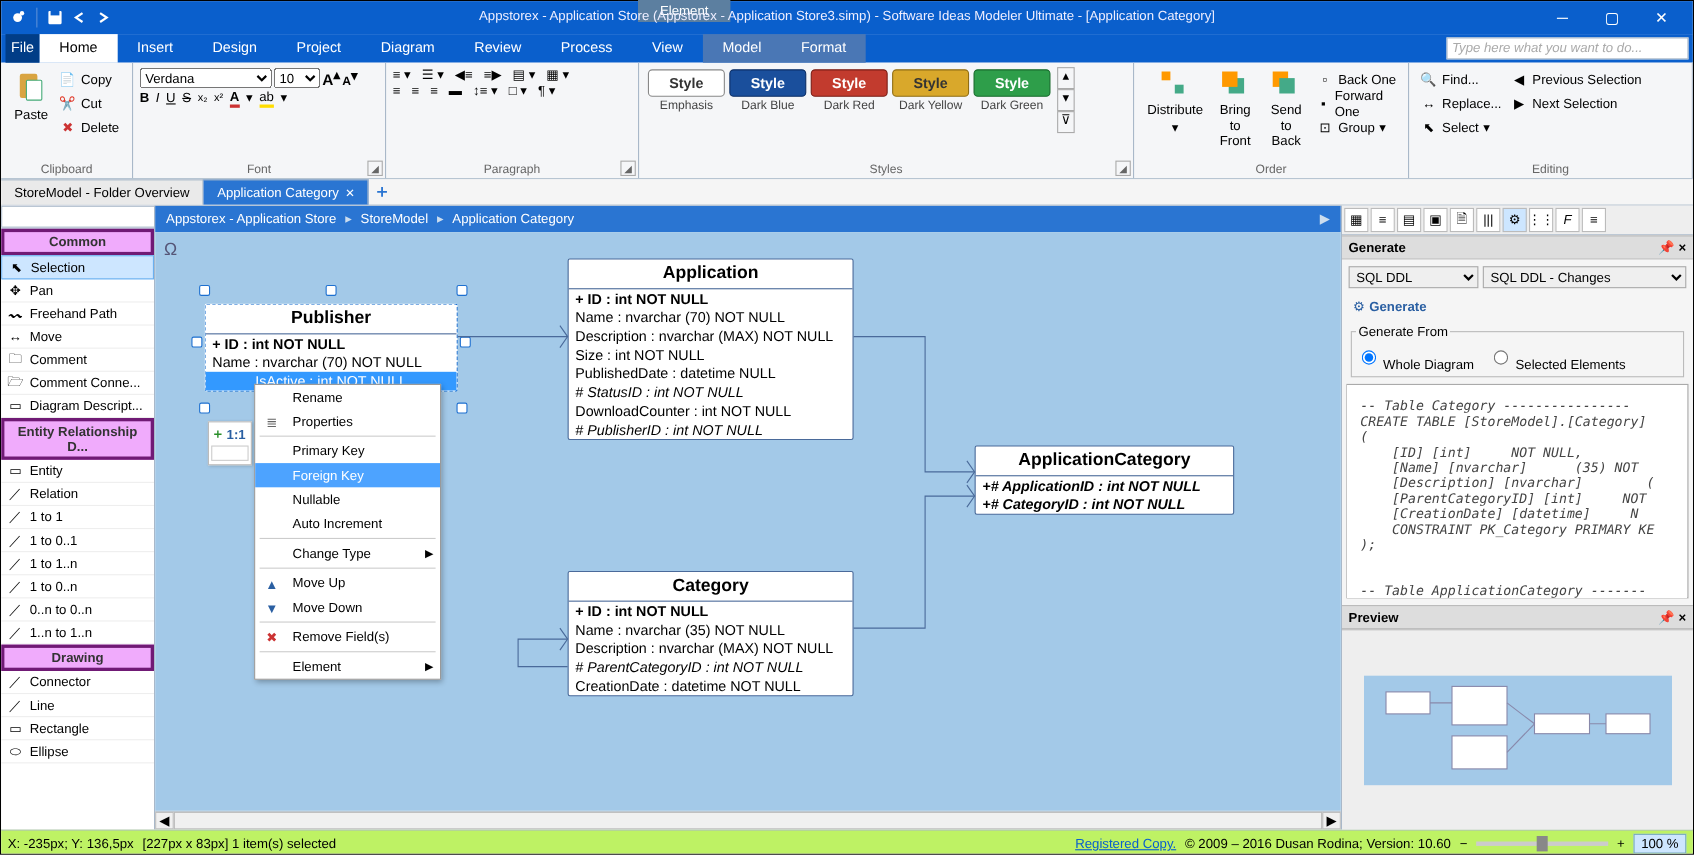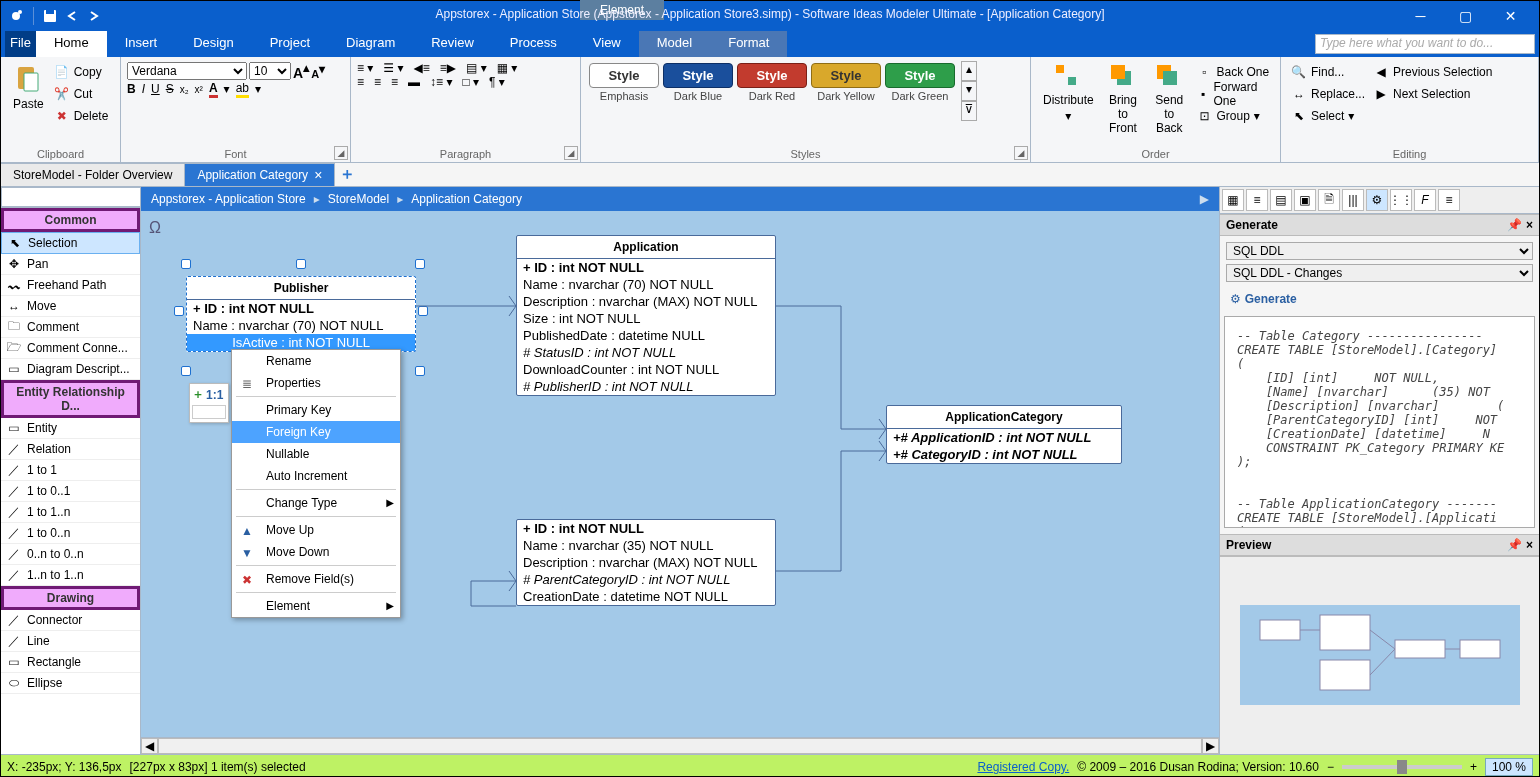--- a/index.html
+++ b/index.html
@@ -66,21 +66,21 @@
   .breadcrumb { background:#2a75d2; color:#fff; height:24px; display:flex; align-items:center; padding:0 10px; gap:8px;}
   .breadcrumb .sep2 { color:#cde; }
   .canvas { flex:1; background:var(--canvas); position:relative; overflow:hidden;}
   .hscroll { height:17px; background:#eee; border-top:1px solid var(--border); display:flex;}
   .hscroll .arrow { width:17px; border:1px solid #bbb; background:#f0f0f0; display:flex;align-items:center;justify-content:center;}
   .hscroll .track { flex:1; background:#f0f0f0; border:1px solid #bbb;}
 
   
   .entity { position:absolute; background:#fff; border:1px solid #4a6a9a; border-radius:2px;}
   .entity.sel { border:1.5px dashed #1e70d0; }
-  .entity .head { text-align:center; font-weight:bold; padding:4px; border-bottom:1px solid #4a6a9a; font-size:12px;}
+  .entity .head { text-align:center; font-weight:bold; padding:4px; border-bottom:1px solid #4a6a9a; font-size:16px;}
   .entity .row { padding:1px 6px; font-size:13px; white-space:nowrap;}
   .entity .row.fk { font-style:italic; }
   .entity .row.sel { background:var(--blue-sel); color:#fff;text-align:center; }
   .sel-handle { position:absolute; width:10px; height:10px; border:1.5px solid #1e70d0; background:#fff; border-radius:2px;}
 
   
   .context-menu { position:absolute; background:#fff; border:1px solid #999; box-shadow:2px 2px 5px rgba(0,0,0,0.3); z-index:10;}
   .cm-item { padding:4px 24px 4px 34px; position:relative; white-space:nowrap;}
   .cm-item.hover { background:#4da3ff; color:#fff;}
   .cm-item .cm-icon { position:absolute; left:6px; top:3px; width:18px; height:18px; display:flex; align-items:center; justify-content:center;}
@@ -485,20 +485,21 @@
           <div class="row" style="">Name : nvarchar (70)  NOT NULL</div>
           <div class="row" style="">Description : nvarchar (MAX)  NOT NULL</div>
           <div class="row" style="">Size : int NOT NULL</div>
           <div class="row" style="">PublishedDate : datetime NULL</div>
           <div class="row fk" style=""># StatusID : int NOT NULL</div>
           <div class="row" style="">DownloadCounter : int NOT NULL</div>
           <div class="row fk" style=""># PublisherID : int NOT NULL</div>
         </div>
 
       <div class="entity" id="ent-category" style="left:375px;top:308px;width:260px;">
+          <div class="head">Category</div>
           <div class="row" style="font-weight:bold;">+ ID : int NOT NULL</div>
           <div class="row" style="">Name : nvarchar (35)  NOT NULL</div>
           <div class="row" style="">Description : nvarchar (MAX)  NOT NULL</div>
           <div class="row fk" style=""># ParentCategoryID : int NOT NULL</div>
           <div class="row" style="">CreationDate : datetime NOT NULL</div>
         </div>
 
       <div class="entity" id="ent-appcat" style="left:745px;top:194px;width:236px;">
           <div class="head">ApplicationCategory</div>
           <div class="row fk" style="font-weight:bold;">+# ApplicationID : int NOT NULL</div>
@@ -556,28 +557,34 @@
       <div class="rp-tool">
           <i>F</i>
         </div>
       <div class="rp-tool">≡</div>
     </div>
     <div class="rp-header">
       <span>Generate</span>
       <span><span>📌</span> <span>×</span></span>
     </div>
     <div class="rp-body">
-      <div class="flex" style="gap:4px;margin-bottom:6px;flex-direction:column;">
+      <div class="flex" style="gap:4px;margin-bottom:6px;">
         <select style="flex:1;"><option>SQL DDL</option></select>
         <select style="flex:1.6;"><option>SQL DDL - Changes</option></select>
       </div>
       <div class="small-btn" style="color:#2a5fa2;">
           <span>⚙</span> 
           <b>Generate</b>
         </div>
+      <fieldset style="border:1px solid #bbb;margin-top:4px;padding:4px;">
+        <legend>Generate From</legend>
+        <label><input type="radio" checked="" style=""> <span>Whole Diagram</span></label>
+        &nbsp;&nbsp;
+        <label><input type="radio" style=""> <span>Selected Elements</span></label>
+      </fieldset>
     </div>
     <div class="code-area" style="flex:1;margin:0 4px;height:280px;">-- Table Category ----------------
 CREATE TABLE [StoreModel].[Category]
 (
     [ID] [int]     NOT NULL,
     [Name] [nvarchar]      (35) NOT
     [Description] [nvarchar]        (
     [ParentCategoryID] [int]     NOT
     [CreationDate] [datetime]     N
     CONSTRAINT PK_Category PRIMARY KE

